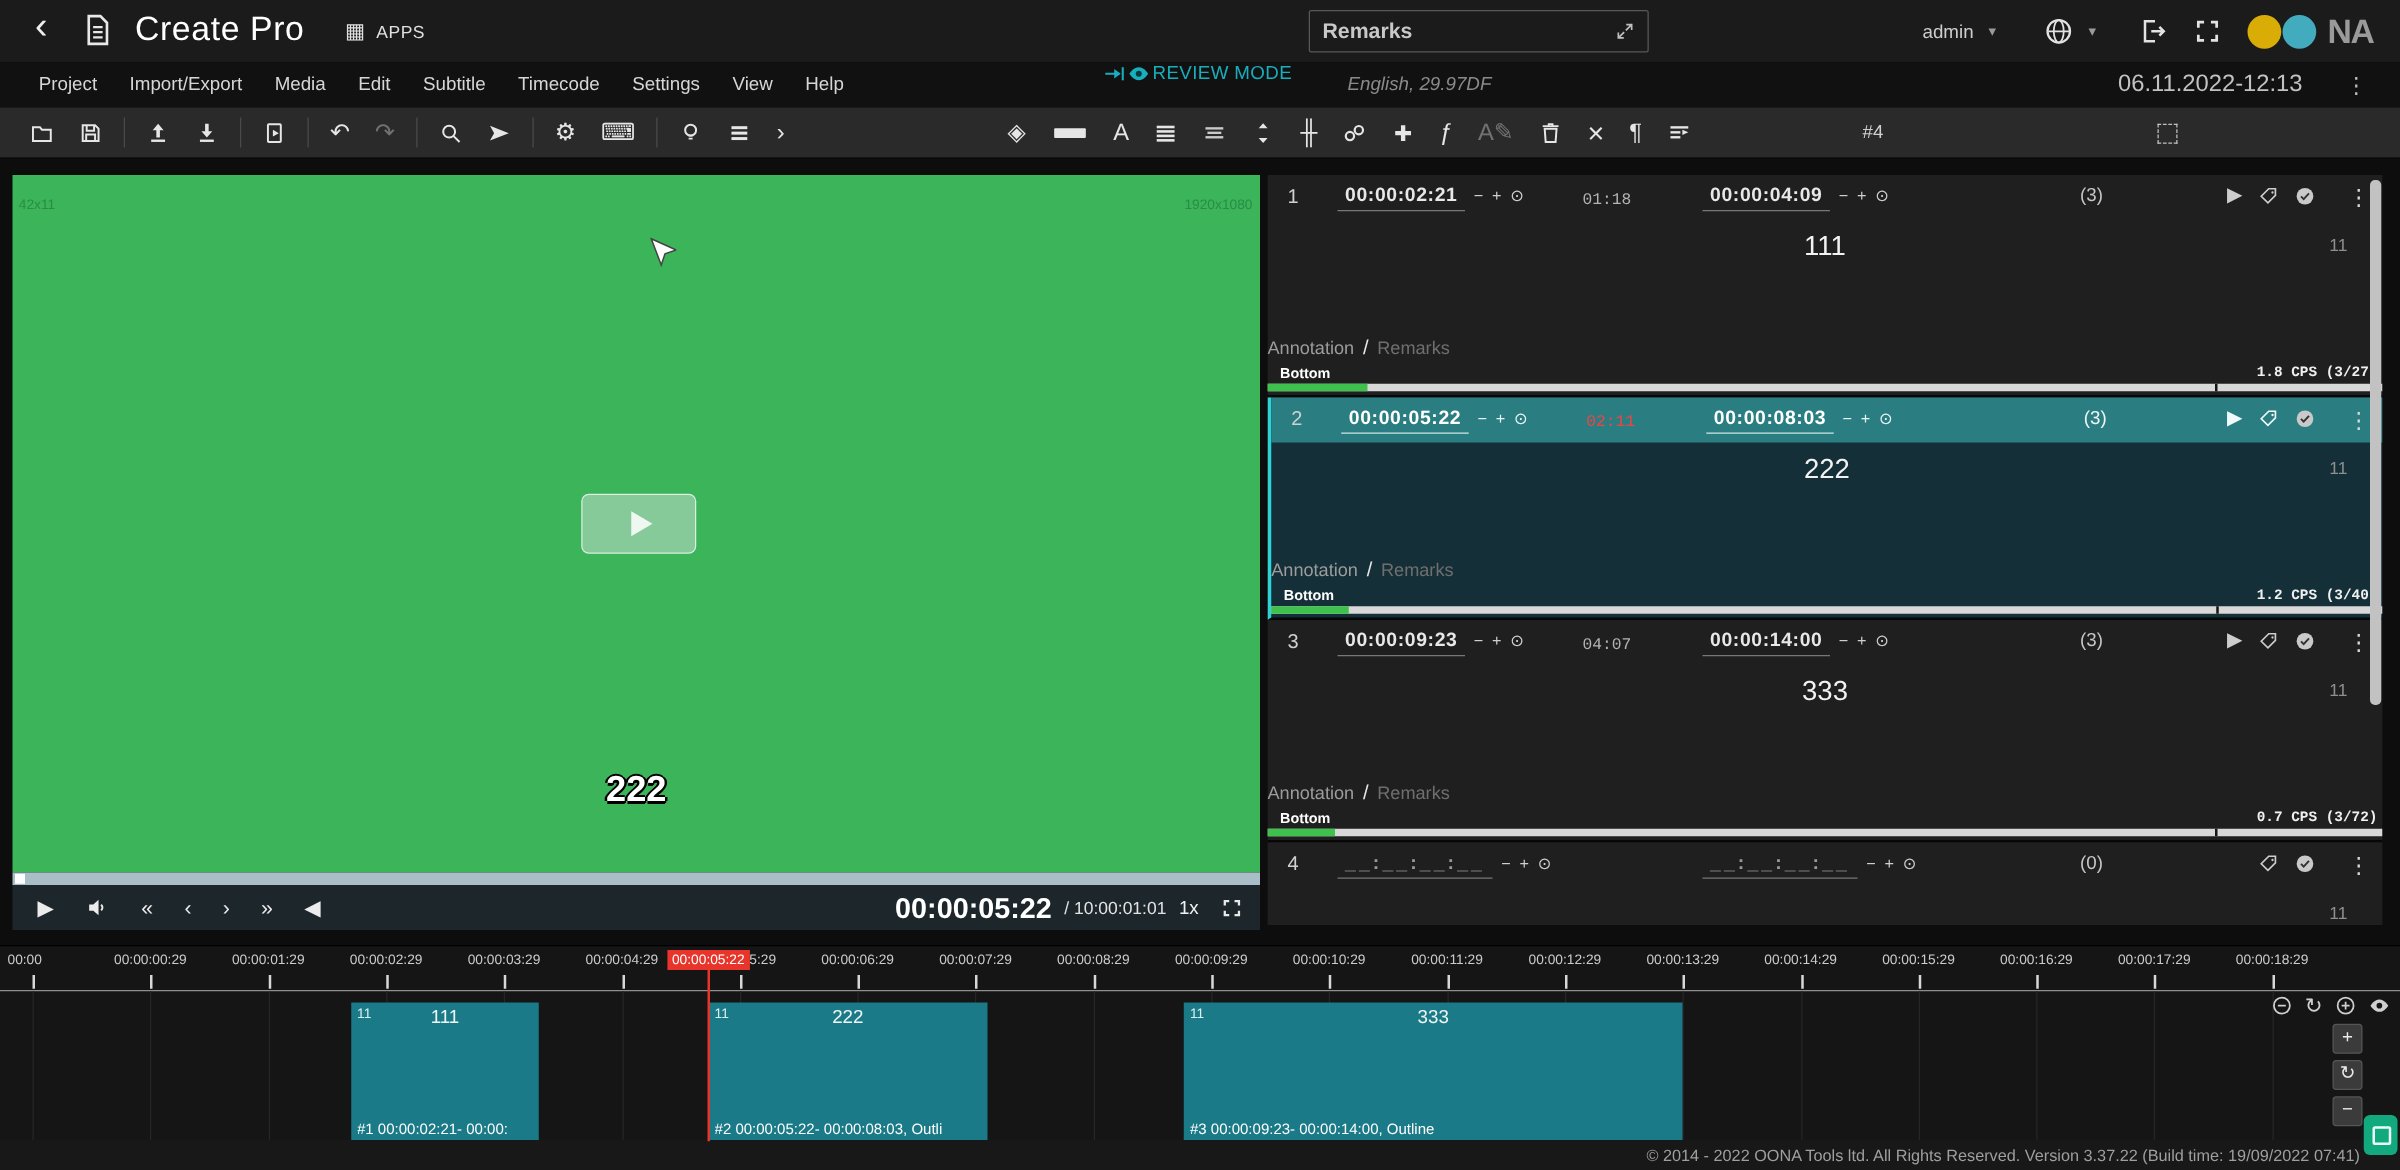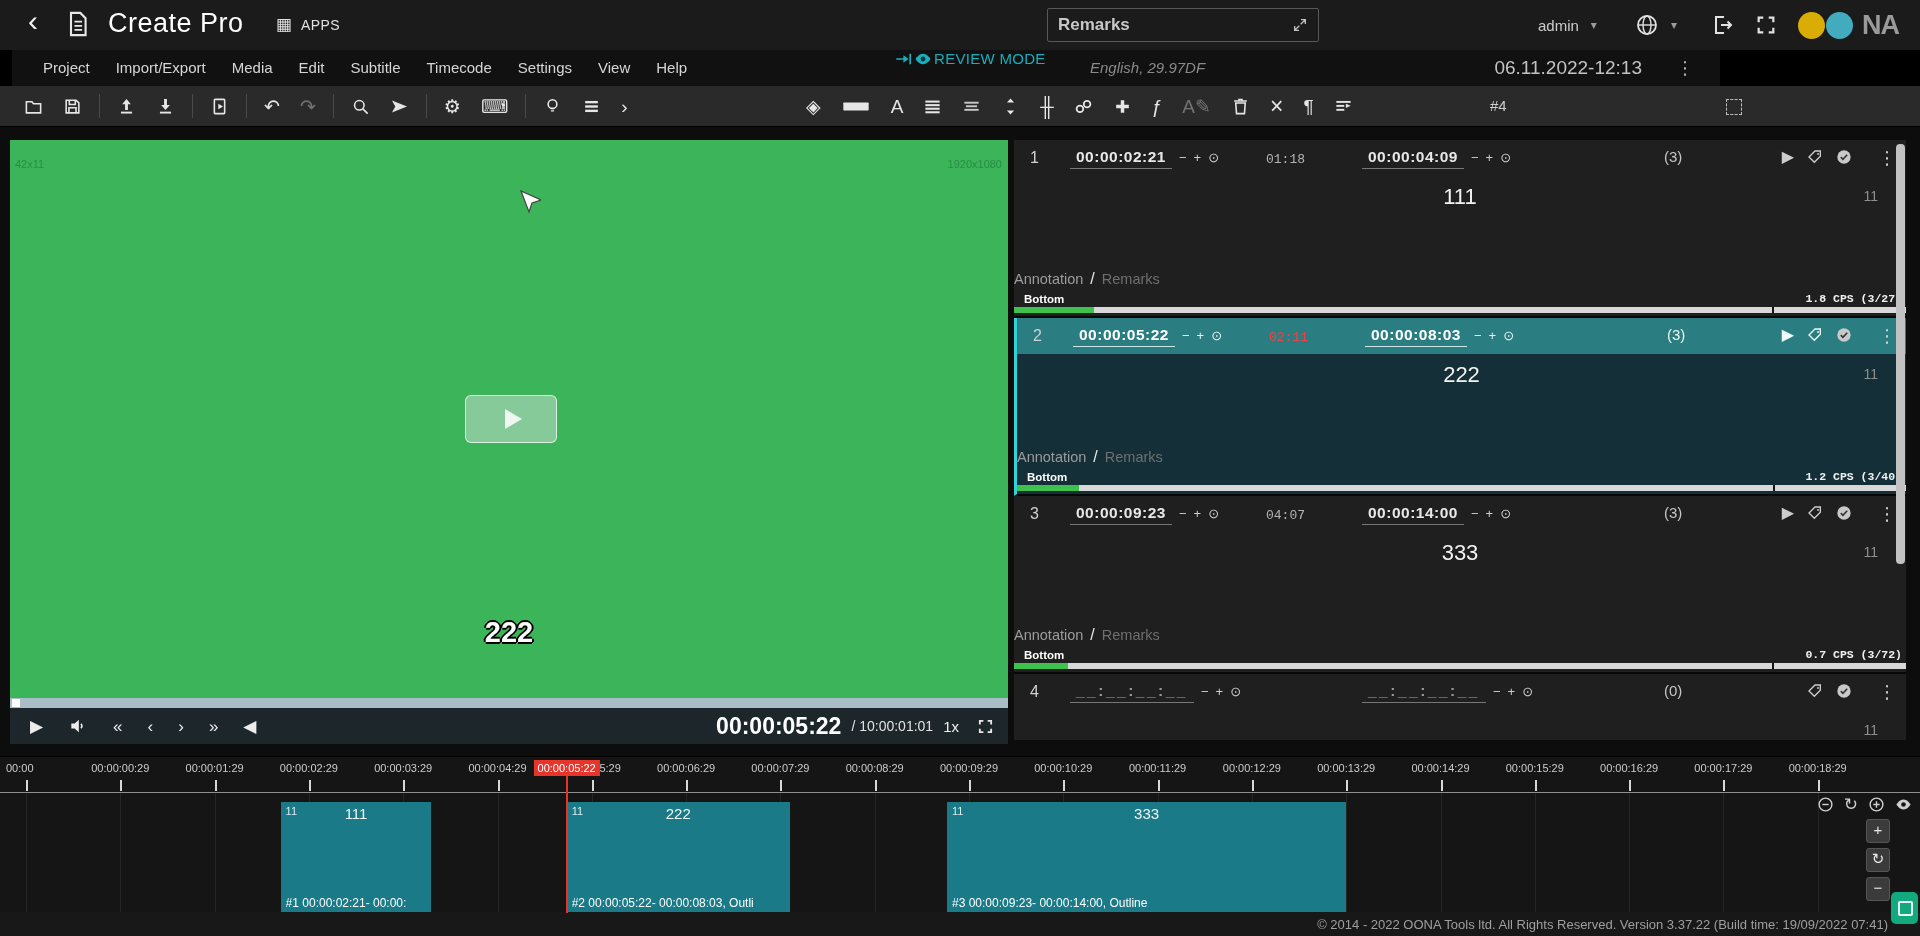--- a/index.html
+++ b/index.html
@@ -26,21 +26,21 @@
   #globe{margin-left:38px;font-size:24px;color:#e2e2e2;}
   #exit{margin-left:34px;font-size:24px;color:#e2e2e2;}
   #fsbtn{margin-left:20px;font-size:22px;color:#e2e2e2;}
   #logo{position:absolute;left:1798px;top:10px;display:flex;align-items:center;gap:12px;}
   #logo .c{width:27px;height:27px;border-radius:50%;}
   #logo .c1{background:#d9ad06;}
   #logo .c2{background:#45b9cc;margin-left:-11px;opacity:.92;}
   #logo .na{font-size:27px;font-weight:bold;color:#9a9a9a;margin-left:-3px;letter-spacing:-1px;}
 
   
-  #menubar{position:absolute;top:50px;left:12px;width:1708px;height:36px;background:#111111;}
+  #menubar{position:absolute;top:50px;left:0;width:1920px;height:36px;background:#111111;}
   #menu-items{display:flex;align-items:center;height:36px;padding-left:18px;}
   .menu-item{padding:0 13px;font-size:15px;color:#d6d6d6;line-height:36px;}
   #mb-center{position:absolute;left:882px;top:0;height:36px;display:flex;align-items:flex-start;gap:2px;color:#18aebc;}
   #mb-center .icon{font-size:18px;}
   #review-label{font-size:15px;color:#18aebc;letter-spacing:.3px;}
   #mb-lang{position:absolute;left:1078px;top:0;line-height:36px;font-style:italic;font-size:15px;color:#8a8a8a;}
   #mb-date{position:absolute;right:78px;top:0;line-height:36px;font-size:19px;color:#c2c2c2;}
   #mb-dots{position:absolute;right:26px;top:0;line-height:36px;font-size:18px;color:#bbbbbb;}
 
   

